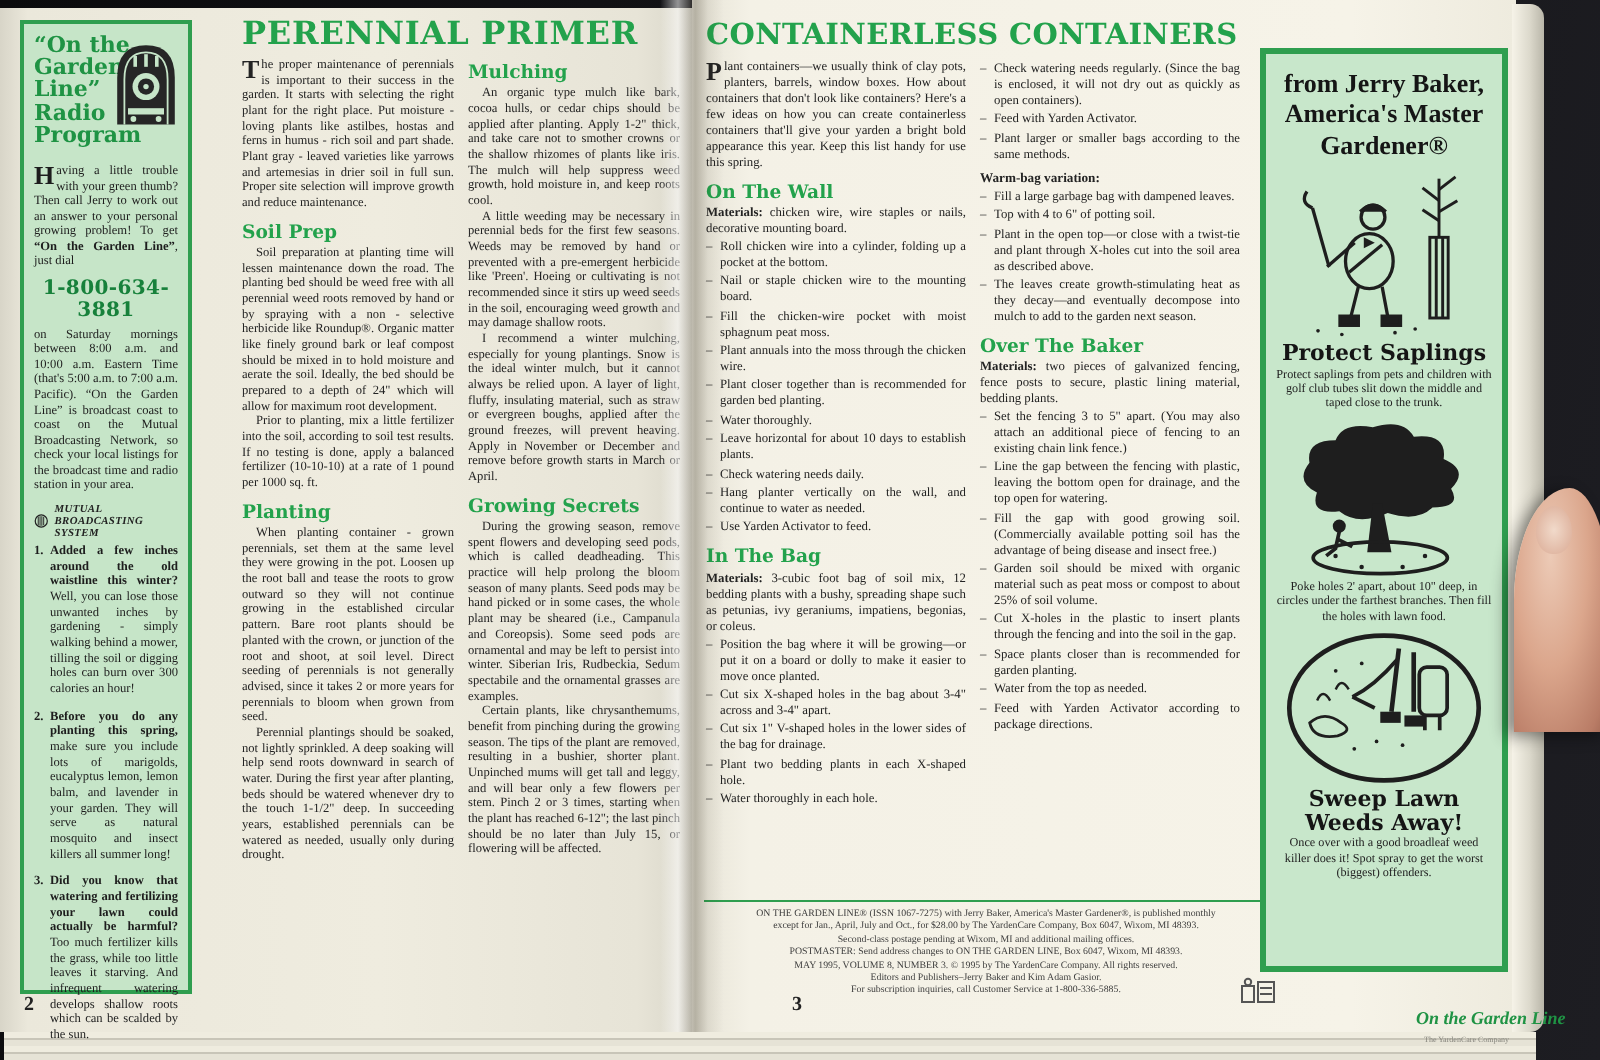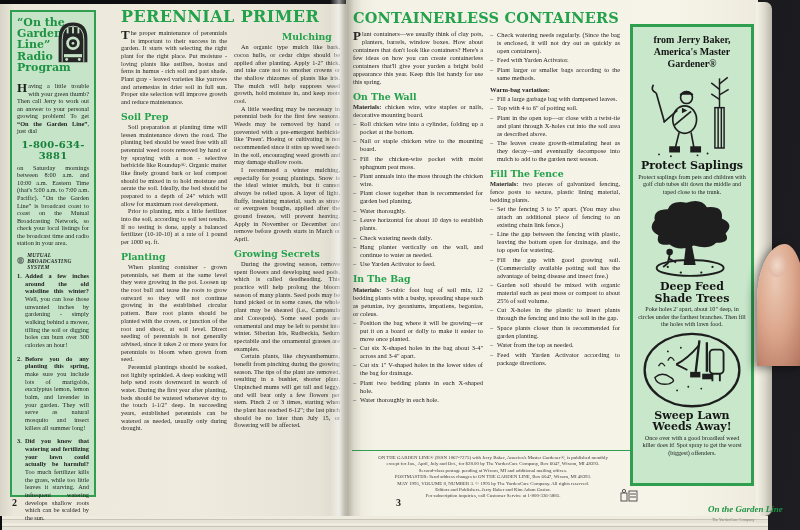--- a/index.html
+++ b/index.html
@@ -50,42 +50,42 @@
   
   .lp-main{position:absolute;left:121px;top:7px;width:220px;z-index:2;}
   .art-title{color:#23a24c;font-weight:bold;text-align:left;font-family:"DejaVu Serif",serif;
     letter-spacing:.4px;}
   .lp-main .art-title{font-size:16px;margin-bottom:3px;}
   .cols{display:flex;gap:7px;}
   .lp-main .col{width:106px;font-size:6.3px;line-height:1.22;text-align:justify;color:#232323;}
   .col p{margin:0;}
   .col p.ind{text-indent:7px;}
   .sec-h{color:#23a24c;font-weight:bold;font-size:9.3px;margin:5px 0 1px;font-family:"DejaVu Serif",serif;}
-  .col .first-h{margin-top:2px;margin-left:48px;}
+  .col .first-h{margin-top:2px;}
 
   
   .rp-main{position:absolute;left:353px;top:9px;width:268px;z-index:2;}
   .rp-main .art-title{font-size:14.5px;margin-bottom:4px;letter-spacing:.2px;}
   .rp-main .col{width:130px;font-size:6.4px;line-height:1.24;text-align:justify;color:#232323;}
   .mat{margin-top:1px;}
   .mat b{font-weight:bold;}
   ul.dash{list-style:none;margin:1px 0 0;padding:0;}
   ul.dash li{position:relative;padding-left:7px;margin-bottom:1.5px;}
   ul.dash li::before{content:"–";position:absolute;left:0;top:0;}
   .warm-h{font-weight:bold;font-size:6.6px;margin-top:4px;}
 
   .masthead{position:absolute;left:352px;top:450px;width:282px;border-top:1.5px solid #2f9e4f;
     padding-top:4px;font-size:4.9px;line-height:1.3;text-align:center;color:#3c3c3c;z-index:2;}
   .masthead .mh-logo{position:absolute;right:-4px;bottom:-2px;}
 
   
   .tips{position:absolute;left:630px;top:24px;width:124px;height:462px;box-sizing:border-box;
     background:#c8e7cb;border:3px solid #2f9e4f;padding:6px 5px;text-align:center;z-index:2;}
   .tips-title{font-size:14px;font-weight:bold;color:#151515;font-family:"DejaVu Serif",serif;letter-spacing:.4px;line-height:1;}
-  .tips-sub{font-size:10px;font-weight:bold;line-height:1.18;color:#151515;margin-top:1px;}
+  .tips-sub{font-size:13px;font-weight:bold;line-height:1.18;color:#151515;margin-top:1px;}
   .tip-h{font-size:11px;font-weight:bold;color:#151515;line-height:1.05;margin:1px 0 2px;font-family:"DejaVu Serif",serif;}
   .tip-t{font-size:6.1px;line-height:1.22;color:#222;}
   .ill{margin:2px auto 0;display:block;}
 
   
   .footer-logo{position:absolute;left:688px;top:504px;z-index:8;color:#1f9344;font-weight:bold;
     font-style:italic;font-size:9px;font-family:"Liberation Serif",serif;white-space:nowrap;margin-left:20px;}
   .footer-sub{position:absolute;left:712px;top:517px;z-index:8;color:#86857d;font-size:4px;white-space:nowrap;}
 </style>
 </head>
@@ -212,21 +212,21 @@
           <li>Feed with Yarden Activator.</li>
           <li>Plant larger or smaller bags according to the same methods.</li>
         </ul>
         <div class="warm-h">Warm-bag variation:</div>
         <ul class="dash">
           <li>Fill a large garbage bag with dampened leaves.</li>
           <li>Top with 4 to 6" of potting soil.</li>
           <li>Plant in the open top—or close with a twist-tie and plant through X-holes cut into the soil area as described above.</li>
           <li>The leaves create growth-stimulating heat as they decay—and eventually decompose into mulch to add to the garden next season.</li>
         </ul>
-        <div class="sec-h">Fill The Fence</div>
+        <div class="sec-h">Over The Baker</div>
         <p class="mat"><b>Materials:</b><span> two pieces of galvanized fencing, fence posts to secure, plastic lining material, bedding plants.</span></p>
         <ul class="dash">
           <li>Set the fencing 3 to 5" apart. (You may also attach an additional piece of fencing to an existing chain link fence.)</li>
           <li>Line the gap between the fencing with plastic, leaving the bottom open for drainage, and the top open for watering.</li>
           <li>Fill the gap with good growing soil. (Commercially available potting soil has the advantage of being disease and insect free.)</li>
           <li>Garden soil should be mixed with organic material such as peat moss or compost to about 25% of soil volume.</li>
           <li>Cut X-holes in the plastic to insert plants through the fencing and into the soil in the gap.</li>
           <li>Space plants closer than is recommended for garden planting.</li>
           <li>Water from the top as needed.</li>
           <li>Feed with Yarden Activator according to package directions.</li>
@@ -304,21 +304,20 @@
       <g fill="#1e1e1e">
         <circle cx="30" cy="74" r="1.2"></circle>
           <circle cx="44" cy="80" r="1.2"></circle>
         <circle cx="66" cy="80" r="1.2"></circle>
           <circle cx="78" cy="74" r="1.2"></circle>
       </g>
       <circle cx="32" cy="58" r="3.5" fill="#1e1e1e"></circle>
       <path d="M32 61 L30 70 L25 74 M31 65 L39 69" stroke="#1e1e1e" stroke-width="2" fill="none"></path>
     </svg>
 
-    <div class="tip-h"><span>Deep Feed</span><br><span>Shade Trees</span></div>
     <div class="tip-t">Poke holes 2' apart, about 10" deep, in circles under the farthest branches. Then fill the holes with lawn food.</div>
 
     <svg class="ill" viewBox="0 0 112 84" width="106" height="78">
       <ellipse cx="56" cy="42" rx="51" ry="39" fill="none" stroke="#1e1e1e" stroke-width="2.5"></ellipse>
       <rect x="75" y="20" width="15" height="26" rx="4" fill="none" stroke="#1e1e1e" stroke-width="2"></rect>
       <path d="M78 46 v8 M86 46 v8" stroke="#1e1e1e" stroke-width="2"></path>
       <path d="M64 10 L60 44 M72 12 L72 44" stroke="#1e1e1e" stroke-width="2.5" fill="none"></path>
       <rect x="54" y="44" width="11" height="6" fill="#1e1e1e"></rect>
       <rect x="67" y="46" width="11" height="6" fill="#1e1e1e"></rect>
       <path d="M63 16 q-12 14 -24 20" stroke="#1e1e1e" stroke-width="2" fill="none"></path>

